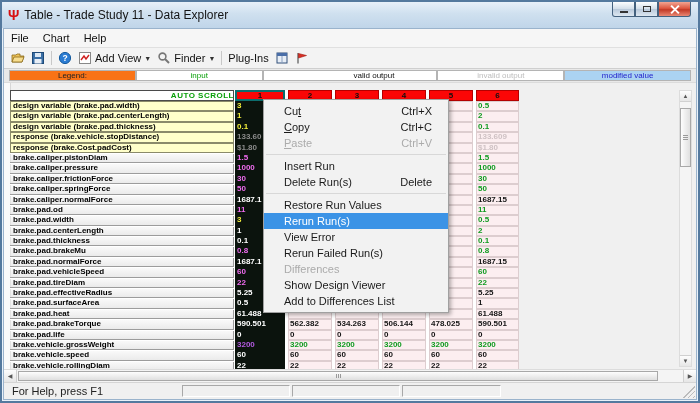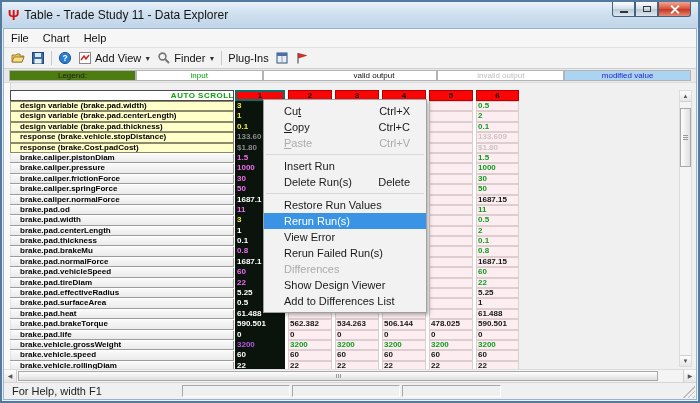--- a/index.html
+++ b/index.html
@@ -35,62 +35,62 @@
             display:flex; align-items:center; font-size:11px; color:#111; padding-left:4px; }
   .tbtn{ display:flex; align-items:center; padding:1px 3px; gap:3px; }
   .tsep{ width:1px; height:14px; background:#c8c8c8; margin:0 3px; }
   .caret{ font-size:7px; color:#333; }
   .ticon{ width:14px; height:14px; display:inline-block; }
   
   .legend{ height:14px; background:#e9e9e9; display:flex; align-items:center;
            padding:1px 5px; gap:0; border-bottom:1px solid #dcdcdc; }
   .lcell{ flex:1; height:11px; font-size:8px; text-align:center; line-height:10px;
           background:#fff; border:1px solid #b4b4b4; }
-  .lcell.l0{ background:#4d7c0f; color:#222; }
+  .lcell.l0{ background:#f97316; color:#222; }
   .lcell.l1{ color:#0aa00a; }
   .lcell.l2{ color:#111;padding-left:48px; }
   .lcell.l3{ color:#bdbdbd; }
   .lcell.l4{ background:#abd3f2; color:#2222cc; }
   
   .main{ position:relative; flex:1; background:#f0f0f0; overflow:hidden; }
   .main::before{ content:""; position:absolute; left:0; top:0; bottom:0; width:6px;
                  background:#fafafa; border-right:1px solid #d6d6d6; }
   .tablegrid{ position:absolute; left:6px; top:7px; width:507px;
       display:grid; grid-template-columns:224px 51px 47px 47px 47px 47px 46px;
       grid-template-rows:11px; grid-auto-rows:10.4px; background:#fff; }
   .corner{ background:#fff; color:#0aa00a; font-weight:bold; font-size:8px;
            text-align:right; line-height:11px; letter-spacing:0.5px;
            box-shadow:inset 0 0 0 1px #4a4a4a; }
   .hcell{ background:#fb0606; color:#111; font-weight:bold; font-size:8px;
           text-align:center; line-height:11px; margin-left:3px;
           box-shadow:inset 0 0 0 1px #b40000; }
   .hcell.sel{ margin-left:1px; box-shadow:inset 0 0 0 2px #0c6d6d; }
   .lbl{ font-size:8px; font-weight:bold; color:#000; line-height:10px;
-        padding-left:10px; overflow:hidden; white-space:nowrap; }
+        padding-left:3px; overflow:hidden; white-space:nowrap; }
   .lbl-b{ background:linear-gradient(#fbfbfb,#e9e9e9);
           box-shadow:inset 0 1px 0 #fff, inset -1px -1px 0 #9c9c9c, inset 1px 0 0 #e2e2e2; }
   .lbl-y{ background:#ffffca; box-shadow:inset 0 0 0 1px #8a8a6a; }
   .val{ font-size:8px; font-weight:bold; line-height:10px; padding-left:2px;
         overflow:hidden; white-space:nowrap; margin-left:3px;
         background:#fceef0; box-shadow:inset 0 0 0 1px #ddcdcf; }
   .val.c1{ margin-left:1px; background:#0b130d; box-shadow:none; }
   .s-y{color:#f2ee3a} .s-m{color:#ef6cef} .s-w{color:#ffffff} .s-gy{color:#8b8b8b}
   .s-p{color:#b35ae0} .s-g{color:#0f9b20} .s-k{color:#141414} .s-lg{color:#cfc2c4}
   
   .vscroll{ position:absolute; right:4px; top:7px; bottom:2px; width:13px;
             background:#f4f4f4; border:1px solid #dcdcdc; }
   .varrow{ height:11px; text-align:center; font-size:6px; line-height:11px; color:#555;
            background:linear-gradient(#fdfdfd,#e6e6e6); border-bottom:1px solid #d0d0d0; }
   .varrow.down{ position:absolute; bottom:0; left:0; right:0; border-top:1px solid #d0d0d0; border-bottom:none; }
   .vthumb{ position:absolute; left:0; right:0; top:17px; height:59px;
            background:linear-gradient(90deg,#fdfdfd,#dfdfdf); border:1px solid #a8a8a8; }
   .vthumb::after{ content:""; position:absolute; left:2px; right:2px; top:26px; height:5px;
            background:repeating-linear-gradient(#9a9a9a 0 1px,transparent 1px 2px); }
   
-  .ctx{ position:absolute; left:261px; top:97px; width:164px; background:#f2f2f2;
+  .ctx{ position:absolute; left:261px; top:97px; width:186px; background:#f2f2f2;
         border:1px solid #a0a0a0; padding:3px 0; box-shadow:2px 2px 4px rgba(0,0,0,0.3);
         font-size:11px; color:#1a1a1a; z-index:5; }
   .mi{ height:16px; display:flex; align-items:center; padding-left:20px; padding-right:8px; }
   .mi .lab{ flex:1; white-space:nowrap; }
   .mi .sc{ margin-left:10px; padding-right:8px; }
   .mi.hi{ background:#3b93e6; color:#fff; }
   .mi.dis{ color:#ababab; }
   .msep{ height:1px; background:#d8d8d8; margin:3px 2px; }
   
   .hscroll{ height:13px; background:#f4f4f4; border-top:1px solid #dcdcdc; position:relative; }
@@ -404,21 +404,21 @@
       </div>
     </div>
 
     <div class="hscroll">
       <div class="harrow left">◀</div>
       <div class="hthumb"></div>
       <div class="harrow right">▶</div>
     </div>
 
     <div class="status">
-      <span class="stext">For Help, width F1</span>
+      <span class="stext">For Help, press F1</span>
       <span class="spane sp1"></span>
       <span class="spane sp2"></span>
       <span class="spane sp3"></span>
       <span class="grip"></span>
     </div>
   </div>
 
   <div class="ctx">
       <div class="mi">
         <span class="lab">Cu<u>t</u></span>

